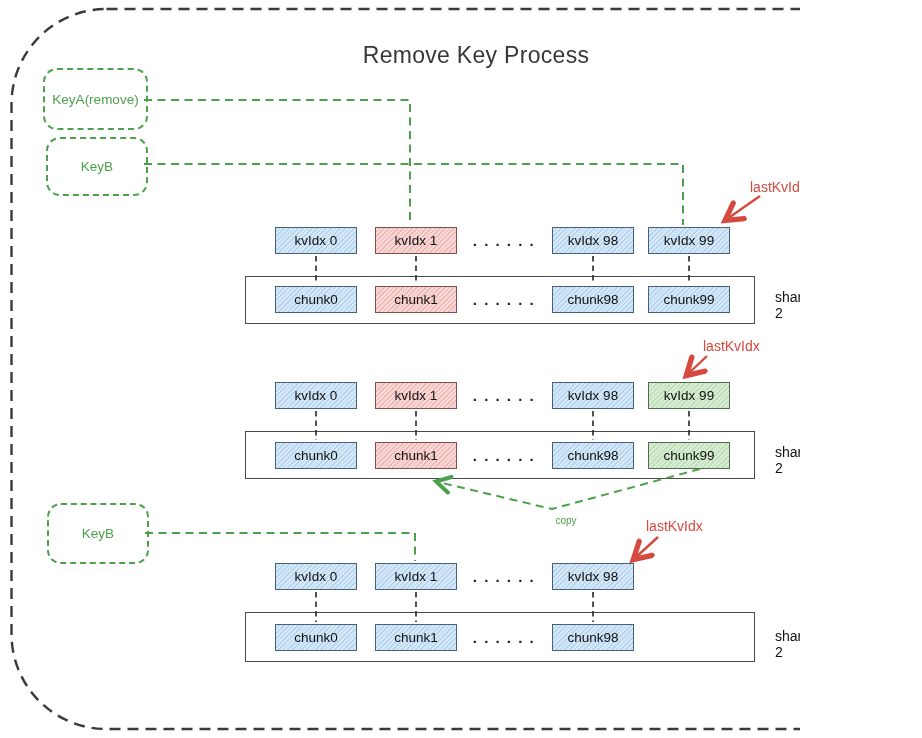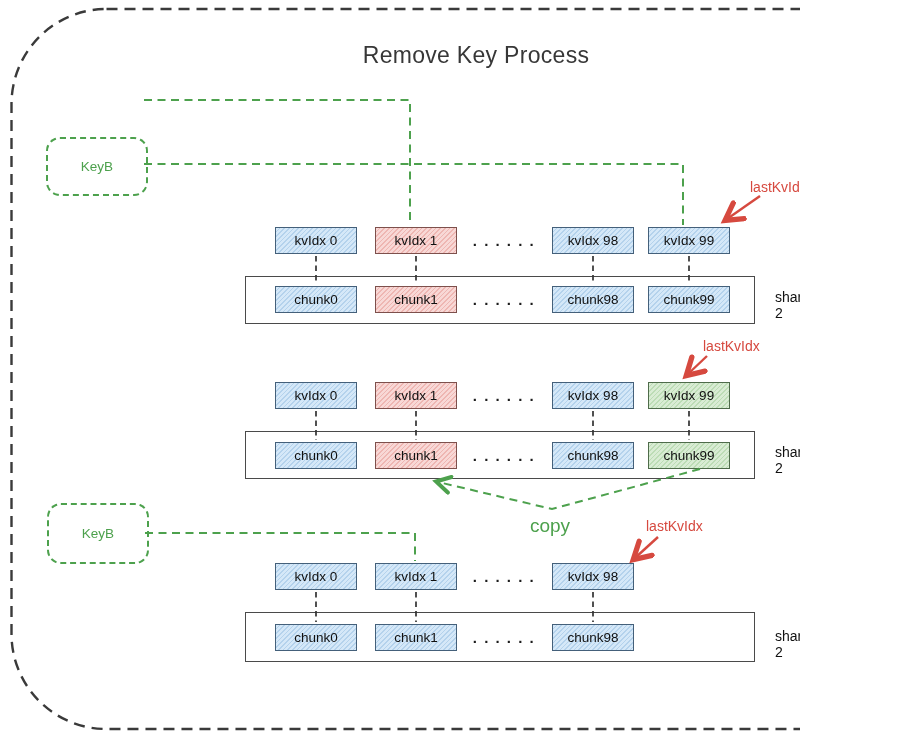--- a/index.html
+++ b/index.html
@@ -41,32 +41,35 @@
     position:absolute;font-size:14px;color:#111111;
   }
   .dots{
     position:absolute;width:88px;text-align:center;font-size:15px;
     font-weight:bold;color:#1c1c1c;letter-spacing:1.5px;white-space:nowrap;
   }
   .redlabel{
     position:absolute;font-size:14px;color:#d6493f;white-space:nowrap;
   }
   .copylabel{
-    position:absolute;left:523px;top:515px;width:54px;text-align:center;
-    font-size:19px;color:#4da14d;
+    position:absolute;left:539px;top:515px;width:54px;text-align:center;
+    font-size:10px;color:#4da14d;
   }
   svg.layer{position:absolute;left:0;top:0;pointer-events:none;}
 </style>
 </head>
 <body>
 
 <div class="canvas">
 
   <div class="title">Remove Key Process</div>
 
+  <div class="keybox" style="left:43px;top:68px;width:101px;height:58px">
+    <span>KeyA(remove)</span>
+  </div>
   <div class="keybox" style="left:46px;top:137px;width:98px;height:55px">
     <span>KeyB</span>
   </div>
   <div class="keybox" style="left:47px;top:503px;width:98px;height:57px">
     <span>KeyB</span>
   </div>
 
   <div class="cell blue" style="left:275px;top:227px">kvIdx 0</div>
   <div class="cell pink" style="left:375px;top:227px">kvIdx 1</div>
   <div class="dots" style="left:460px;top:232px">. . . . . .</div>

